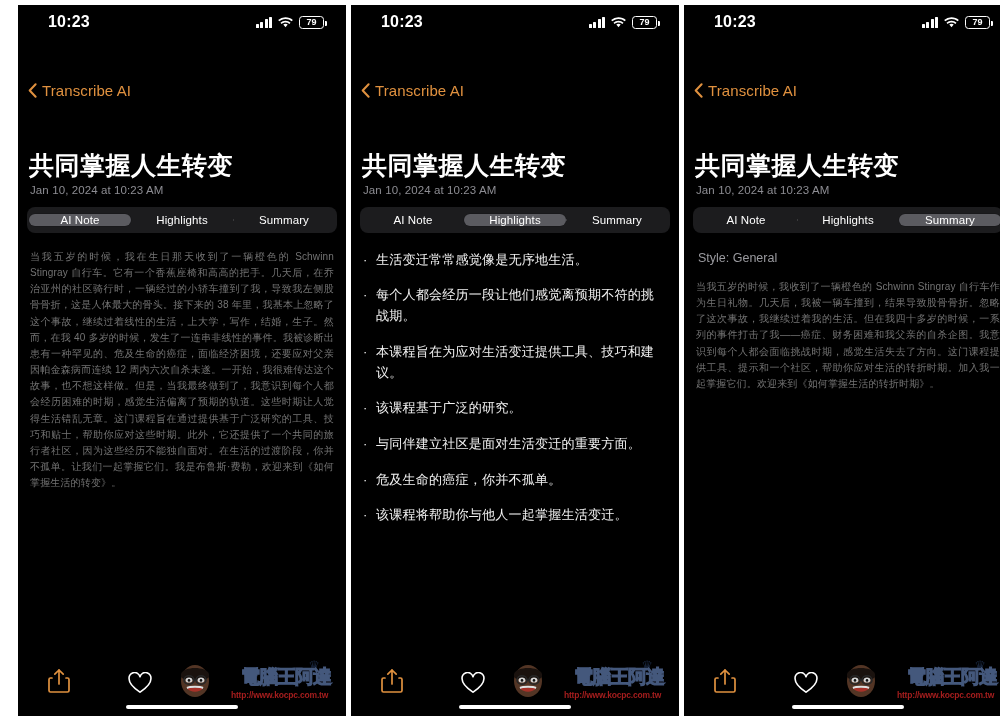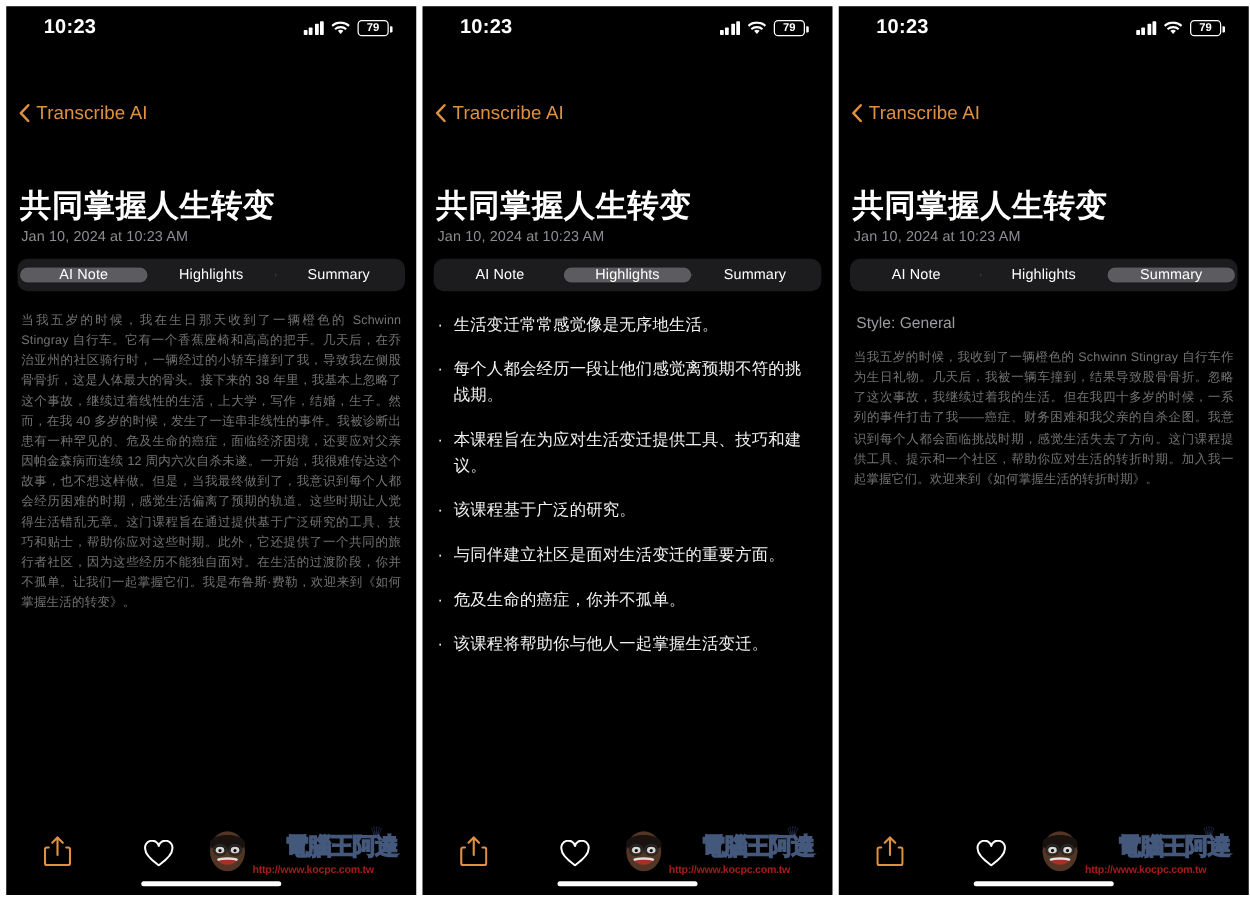--- a/index.html
+++ b/index.html
@@ -7,21 +7,21 @@
     width:1000px; height:721px;
     background:#ffffff;
     font-family:"Liberation Sans", sans-serif;
     overflow:hidden;
   }
   .strip {
     display:flex;
     width:1000px; height:721px;
     background:#ffffff;
     gap:5px;
-    padding:5px 0 5px 5px;
+    padding:5px 0 5px 18px;
   }
   .phone {
     width:328px; height:711px;
     background:#000000;
     position:relative;
     display:flex;
     flex-direction:column;
     overflow:hidden;
     flex:0 0 328px;
   }
@@ -190,21 +190,21 @@
   .wm-cjk {
     position:absolute; left:0; top:3px;
     font-size:19px; font-weight:bold;
     color:#2b3c5e;
     -webkit-text-stroke:1px #4a5f86;
     letter-spacing:-1px;
     white-space:nowrap;
     margin-left:26px;
   }
   .wm-url {
-    position:absolute; left:0; bottom:1px;
+    position:absolute; left:16px; bottom:1px;
     font-size:8.5px; font-weight:bold;
     color:#b02020;
     white-space:nowrap;
     letter-spacing:-.2px;
   }
   .wm-crown {
     position:absolute; right:22px; top:-3px;
     font-size:13px; color:#1b2a44;
   }
 

